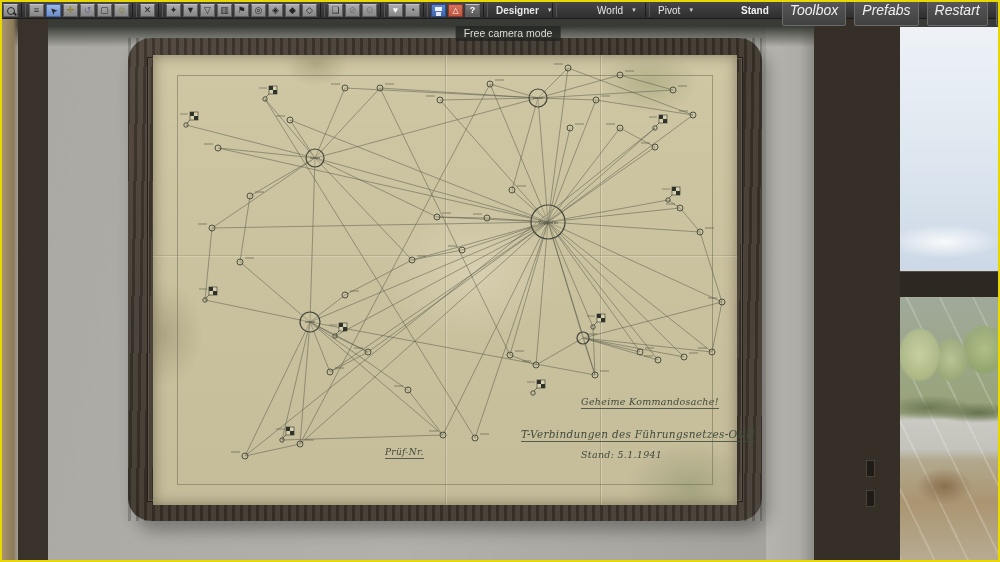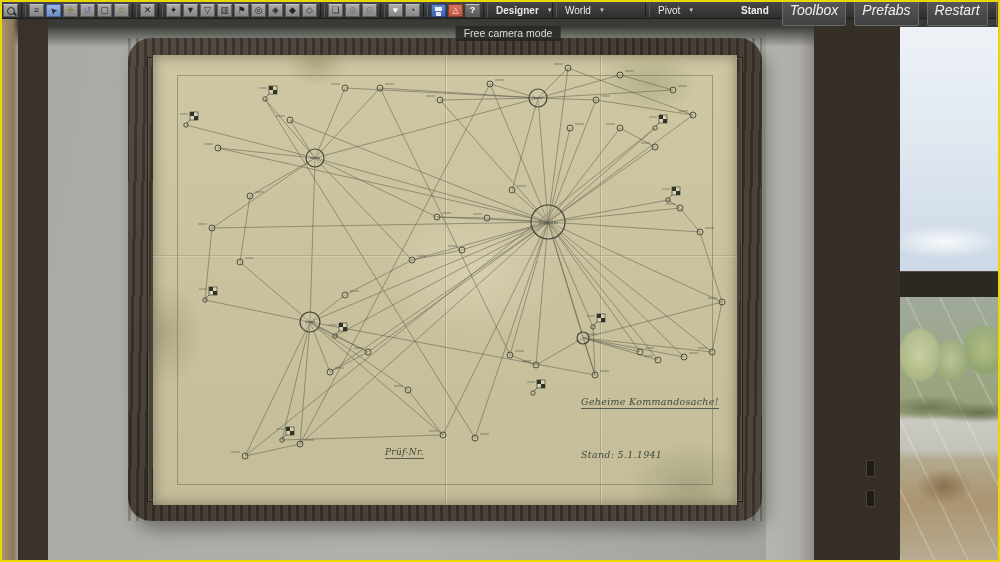--- a/index.html
+++ b/index.html
@@ -27,21 +27,21 @@
   .tbtn.mag{position:relative;}
   .tbtn.mag::before{content:"";position:absolute;left:3px;top:2px;width:6px;height:6px;border:1.5px solid #2a2a2a;border-radius:50%;}
   .tbtn.mag::after{content:"";position:absolute;left:9px;top:8px;width:4px;height:1.8px;background:#2a2a2a;transform:rotate(45deg);}
   .tbtn.floppy{background:linear-gradient(#5f86cf,#3f65ad);border-color:#2c4b8a;position:relative;}
   .tbtn.floppy::before{content:"";position:absolute;left:3px;top:2px;width:7px;height:4px;background:#ecf1fa;}
   .tbtn.floppy::after{content:"";position:absolute;left:4px;top:7px;width:5px;height:4px;background:#dfe7f6;}
   .tsep{width:3px;height:14px;margin:0 2px;flex:0 0 auto;border-left:1px solid #1d1d1d;border-right:1px solid #575757;}
   .dd{display:flex;align-items:center;height:14px;color:#e9e9e9;font-size:10px;padding:0 6px;cursor:pointer;flex:0 0 auto;}
   .dd .arr{font-size:6px;color:#cfcfcf;margin-left:8px;}
   .dd-designer{font-weight:bold;width:48px;}
-  .dd-world{width:72px;}
+  .dd-world{width:72px;justify-content:flex-end;}
   .dd-pivot{width:68px;}
   .map-label{color:#f2f2f2;font-size:10px;font-weight:bold;margin:0 9px;flex:0 0 auto;}
   .rbtn{flex:0 0 auto;background:linear-gradient(#5c5c5c,#414141);border:1px solid #6b6b6b;border-radius:2px;
         color:#efefef;font-size:14px;padding:0 7px;height:31px;line-height:12px;margin:0 4px;cursor:pointer;font-style:italic;}
   #toolbar-right{display:flex;align-items:center;margin-left:auto;margin-right:2px;}
 
   
   #scene{position:absolute;left:2px;top:17px;width:996px;height:543px;overflow:hidden;cursor:crosshair;
          background:linear-gradient(100deg,#a9a8a3 0%,#b2b0aa 45%,#a5a49e 75%,#9d9c96 100%);}
   #top-shadow{position:absolute;left:0;top:0;width:100%;height:30px;z-index:3;
@@ -480,20 +480,21 @@
             <rect x="388" y="329" width="4" height="4" fill="#2e3329"></rect>
             <line x1="374" y1="327" x2="382" y2="327" stroke="rgba(70,76,60,0.5)" stroke-width="1"></line>
             <circle cx="33" cy="70" r="2.2" fill="none" stroke="#3f4538" stroke-width="0.9"></circle>
             <line x1="34" y1="68" x2="37" y2="65" stroke="#3f4538" stroke-width="0.7"></line>
             <rect x="37" y="57" width="8" height="8" fill="#d9d2b0" stroke="#2e3329" stroke-width="0.6"></rect>
             <rect x="37" y="57" width="4" height="4" fill="#2e3329"></rect>
             <rect x="41" y="61" width="4" height="4" fill="#2e3329"></rect>
             <line x1="27" y1="59" x2="35" y2="59" stroke="rgba(70,76,60,0.5)" stroke-width="1"></line>
           </svg>
         <div class="htext uline" id="t-class">Geheime Kommandosache!</div>
+        <div class="htext uline" id="t-title">T-Verbindungen des Führungsnetzes-OKH</div>
         <div class="htext" id="t-date">Stand: 5.1.1941</div>
         <div class="htext uline" id="t-pruef">Prüf-Nr.</div>
       </div>
     </div>
 
     <div id="cam-label">Free camera mode</div>
   </div>
 
   <div id="yellow-frame"></div>
 </div>

